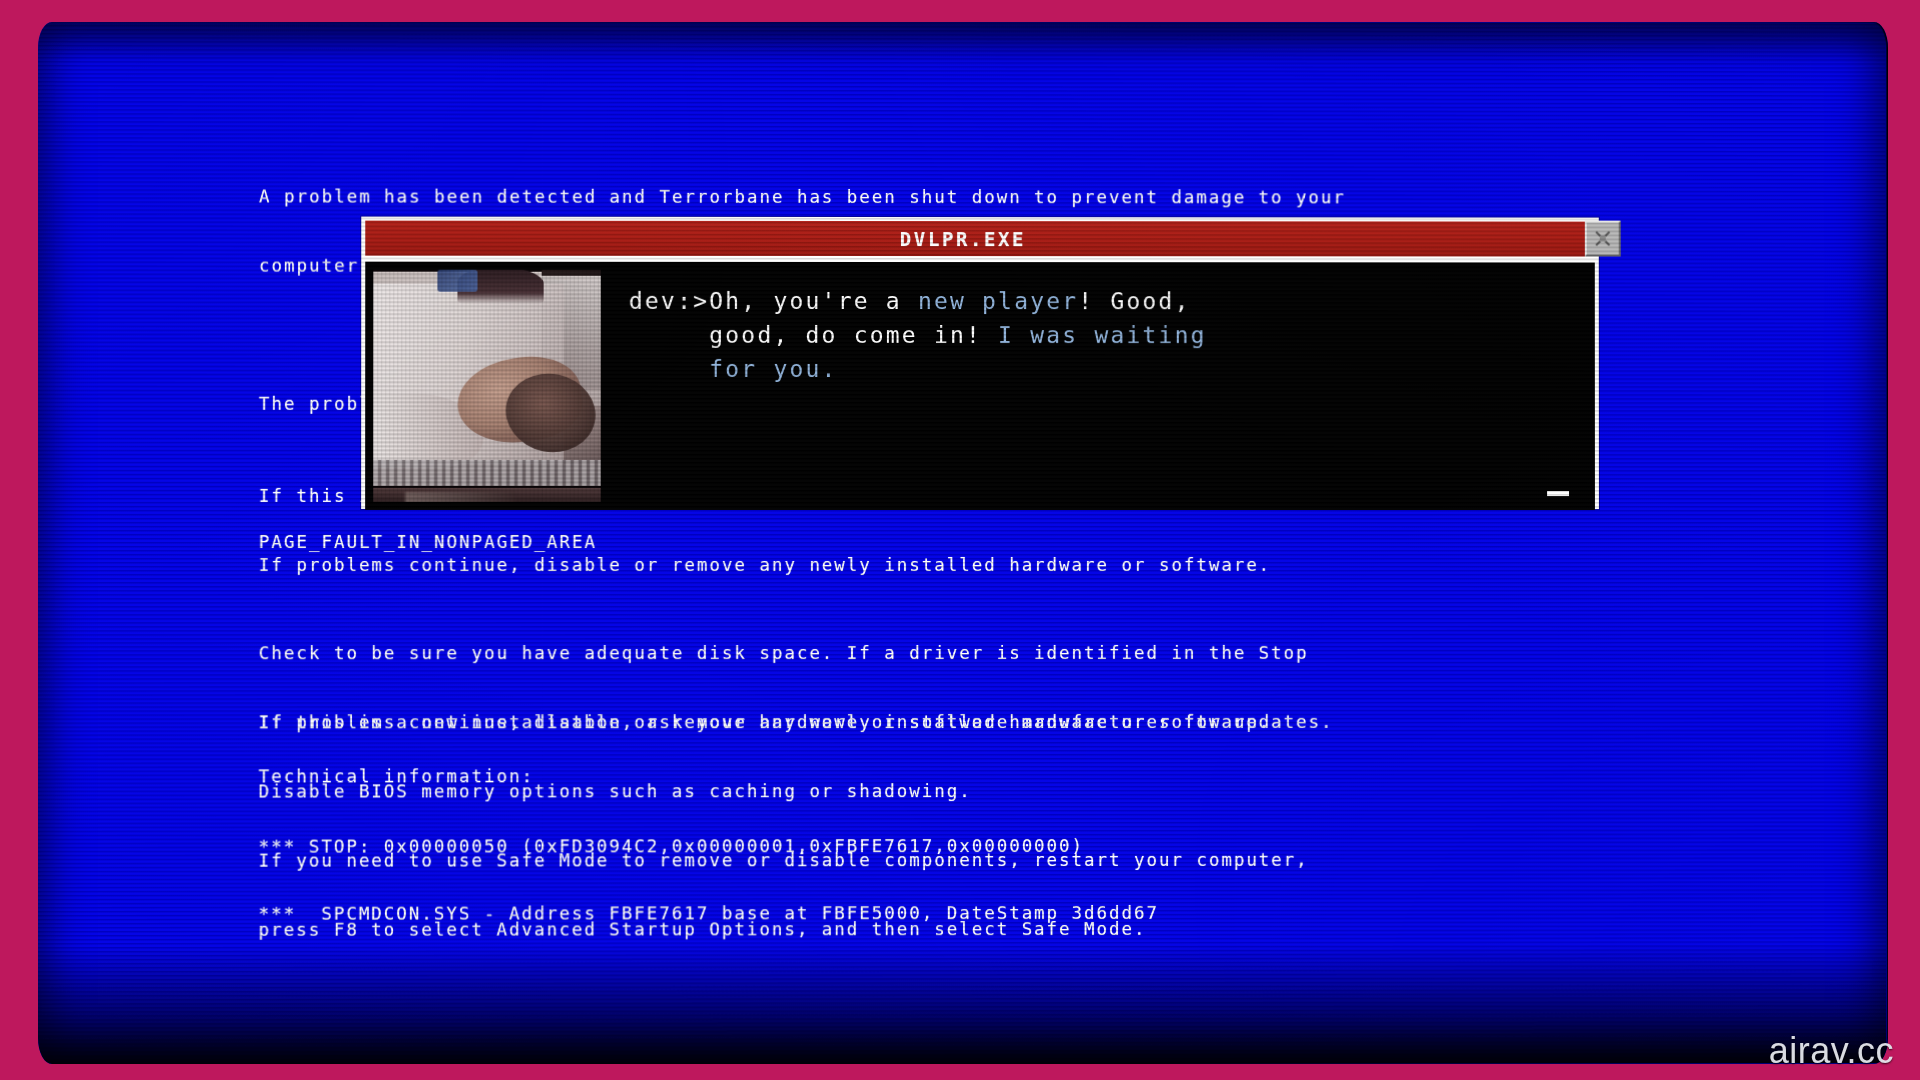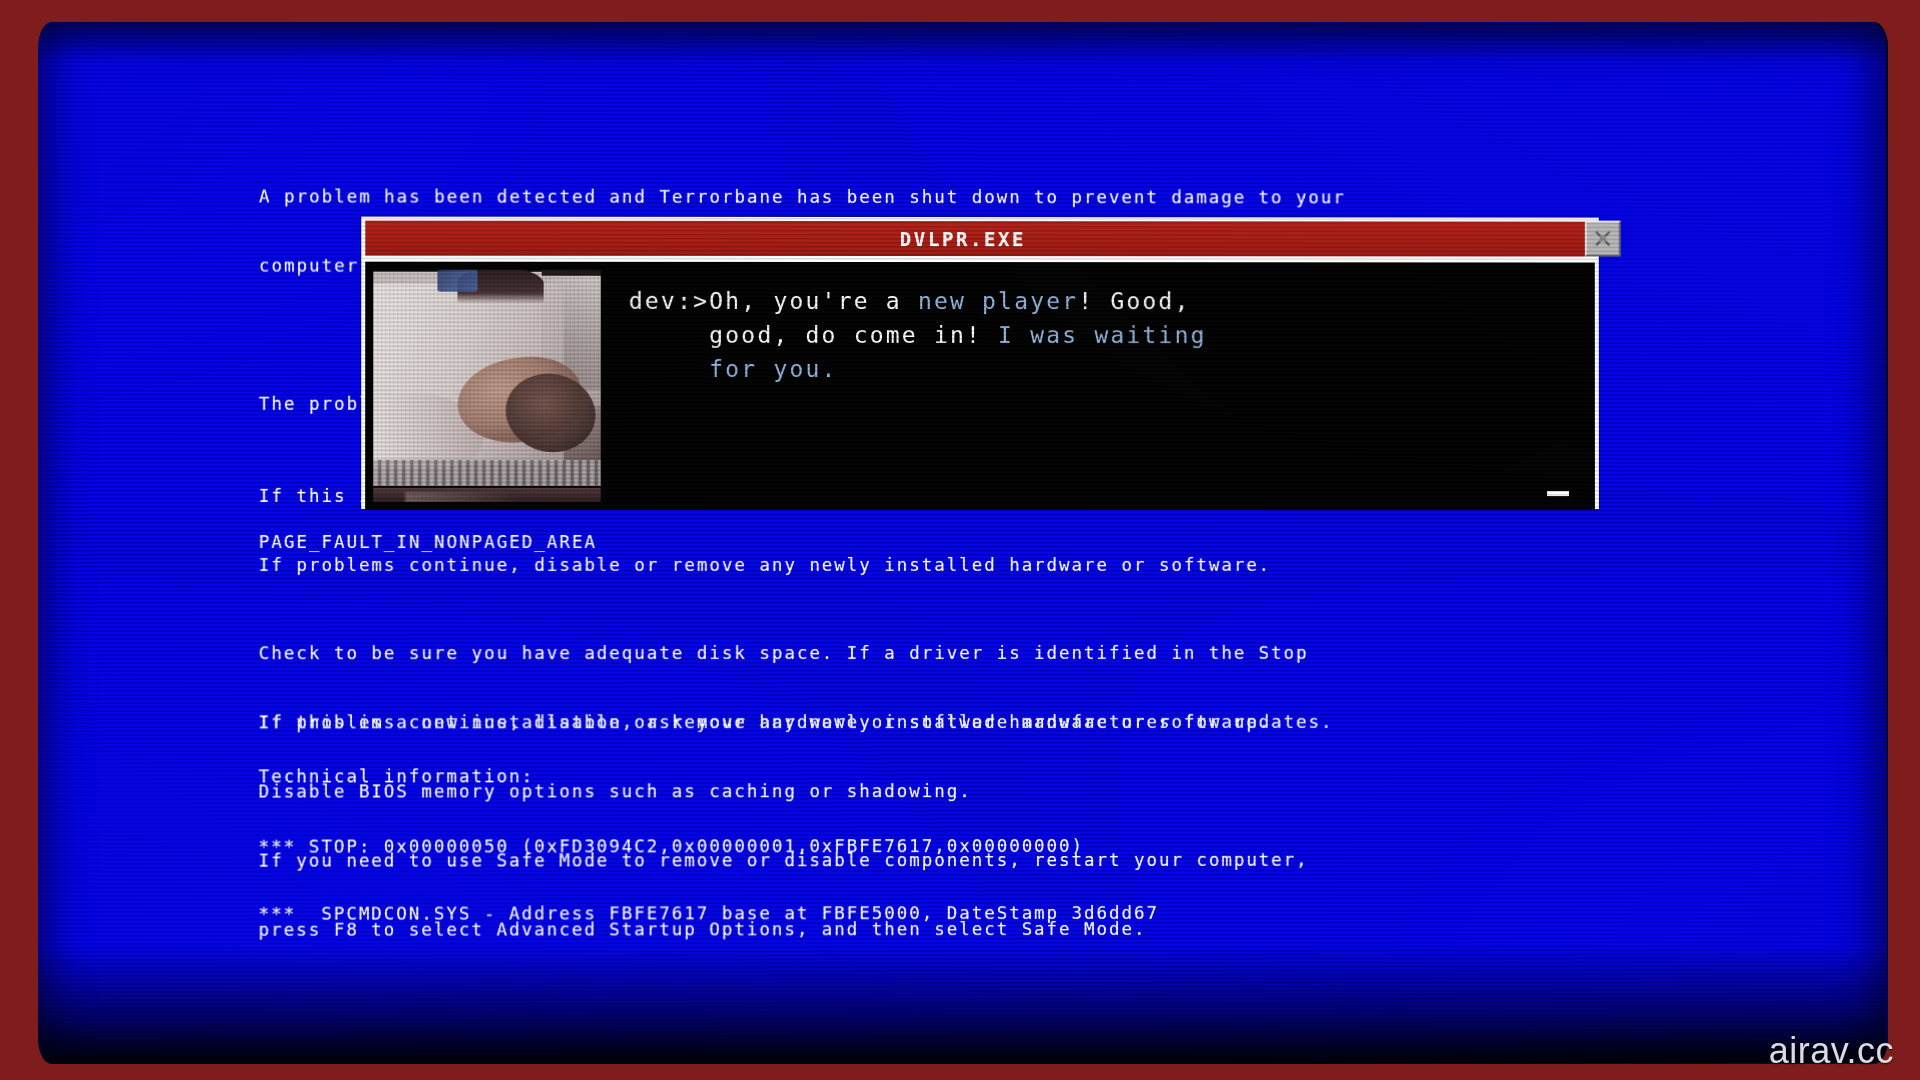--- a/index.html
+++ b/index.html
@@ -8,21 +8,21 @@
   html, body {
     width:1920px; height:1080px;
     background:#000;
     overflow:hidden;
     font-family:"DejaVu Sans Mono", monospace;
   }
 
   
   #crt-bezel {
     position:absolute; inset:0;
-    background:#7f1d1d;
+    background:#be185d;
   }
 
   #crt-screen {
     position:absolute;
     left:38px; top:22px;
     width:1850px; height:1042px;
     background:#0000E6;
     border-radius:14px / 26px;
     overflow:hidden;
   }

